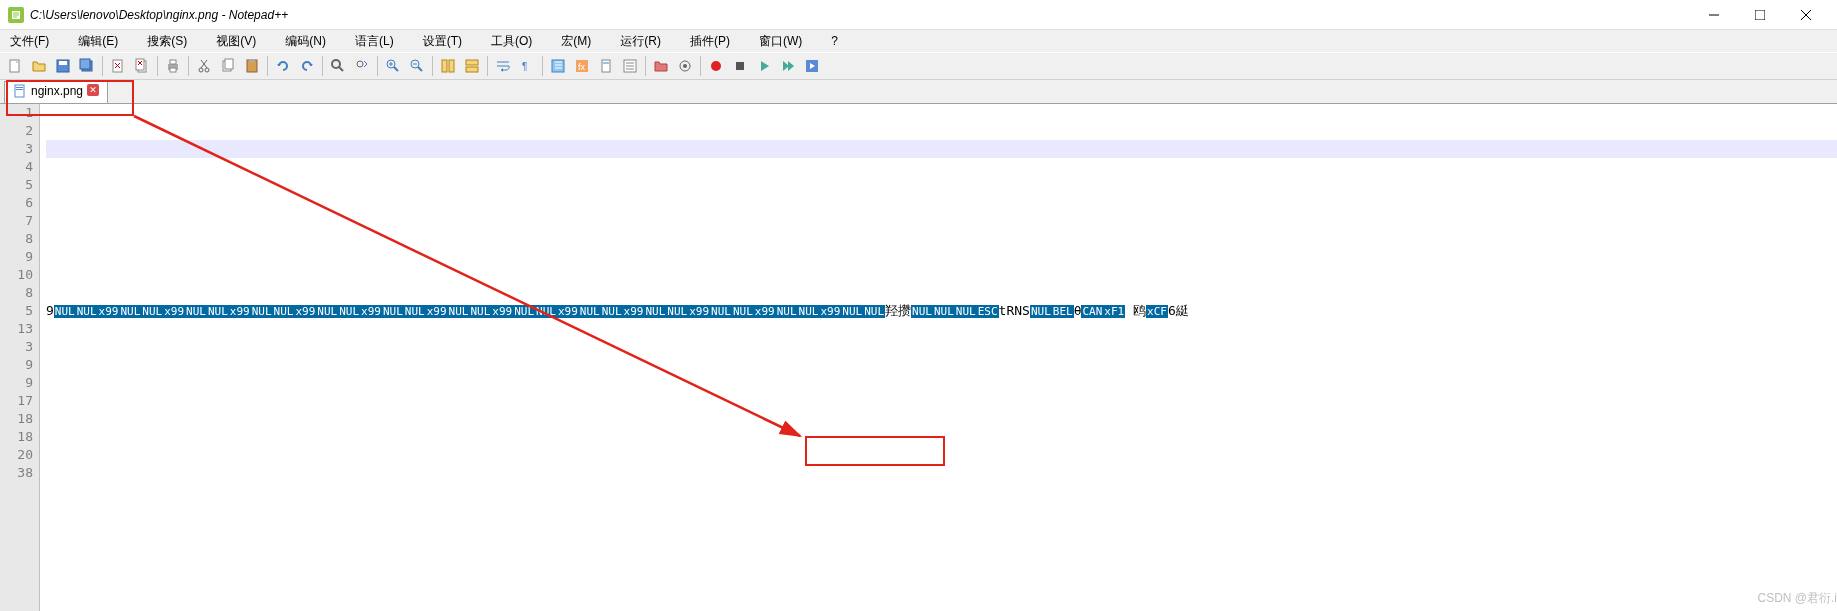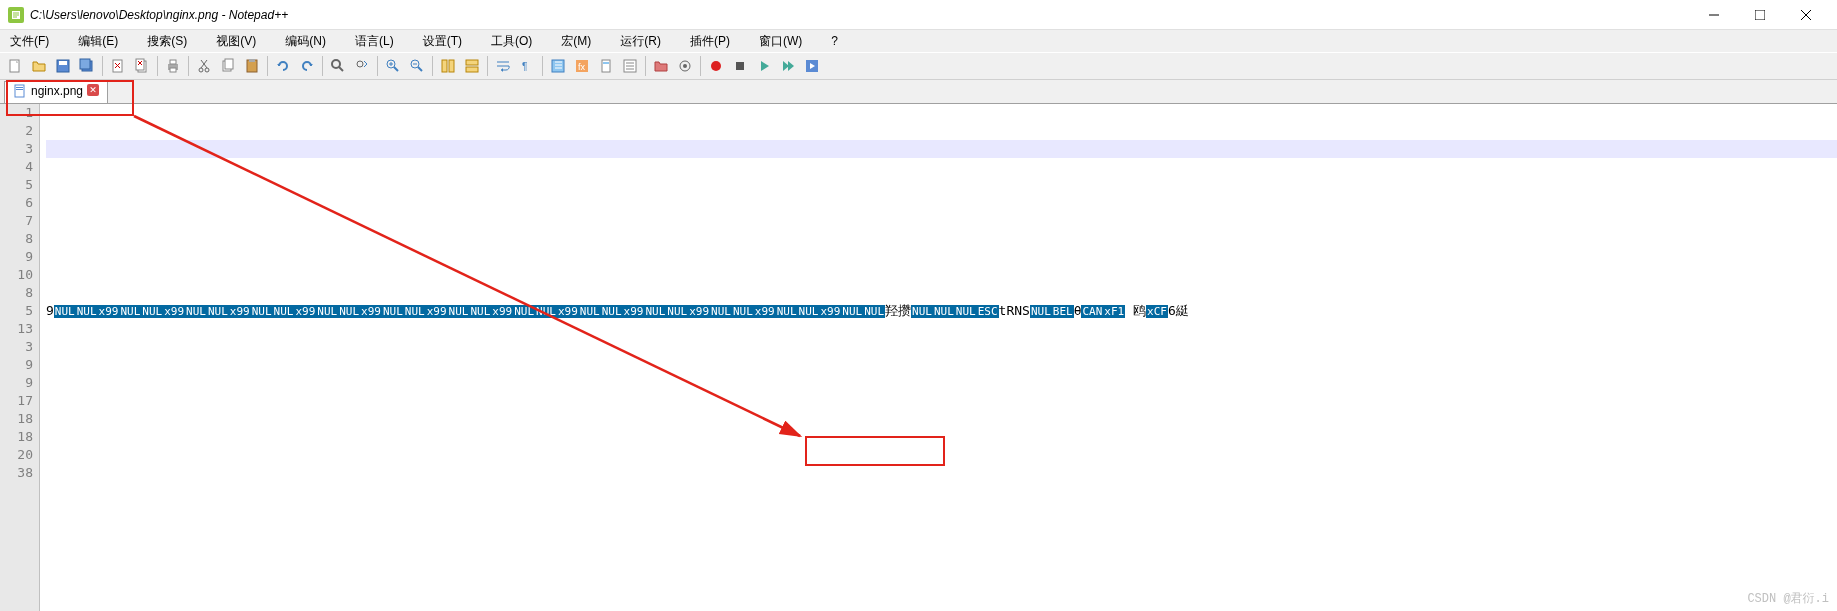--- a/index.html
+++ b/index.html
@@ -21,21 +21,21 @@
 .tab-close { width: 12px; height: 12px; background: #d94a4a; color: #fff; font-size: 9px; display: flex; align-items: center; justify-content: center; border-radius: 2px; }
 .editor { display: flex; background: #fff; height: calc(611px - 30px - 22px - 28px - 24px); }
 .gutter { width: 40px; background: #e8e8e8; color: #808080; text-align: right; padding-right: 6px; font-family: Consolas, monospace; font-size: 13px; line-height: 18px; border-right: 1px solid #c0c0c0; }
 .code { flex: 1; padding-left: 6px; font-family: Consolas, "SimSun", monospace; font-size: 13px; line-height: 18px; white-space: pre; overflow: hidden; color: #000; position: relative; }
 .code-line { height: 18px; }
 .code-line.hl { background: #e8e8ff; }
 .nul { background: #0369a1; color: #fff; padding: 0 1px; font-size: 11px; font-weight: normal; }
 .highlight-tab { position: absolute; border: 2px solid #e2231a; pointer-events: none; }
 .highlight-php { position: absolute; border: 2px solid #e2231a; pointer-events: none; }
 .arrow-svg { position: absolute; pointer-events: none; }
-.watermark { position: absolute; bottom: 4px; right: 8px; color: #c0c0c0; font-size: 12px; font-family: Liberation Mono, monospace; }
+.watermark { position: absolute; bottom: 4px; right: 0; color: #c0c0c0; font-size: 12px; }
 </style>
 </head>
 <body>
 
 <div class="titlebar">
   <span class="titlebar-icon">
     <svg viewBox="0 0 16 16">
         <rect width="16" height="16" fill="#8ec641" rx="2"></rect>
         <path d="M4 4 L12 4 L12 12 L4 12 Z" fill="#fff"></path>
         <path d="M5 6 L11 6 M5 8 L11 8 M5 10 L9 10" stroke="#8ec641" stroke-width="1"></path>

